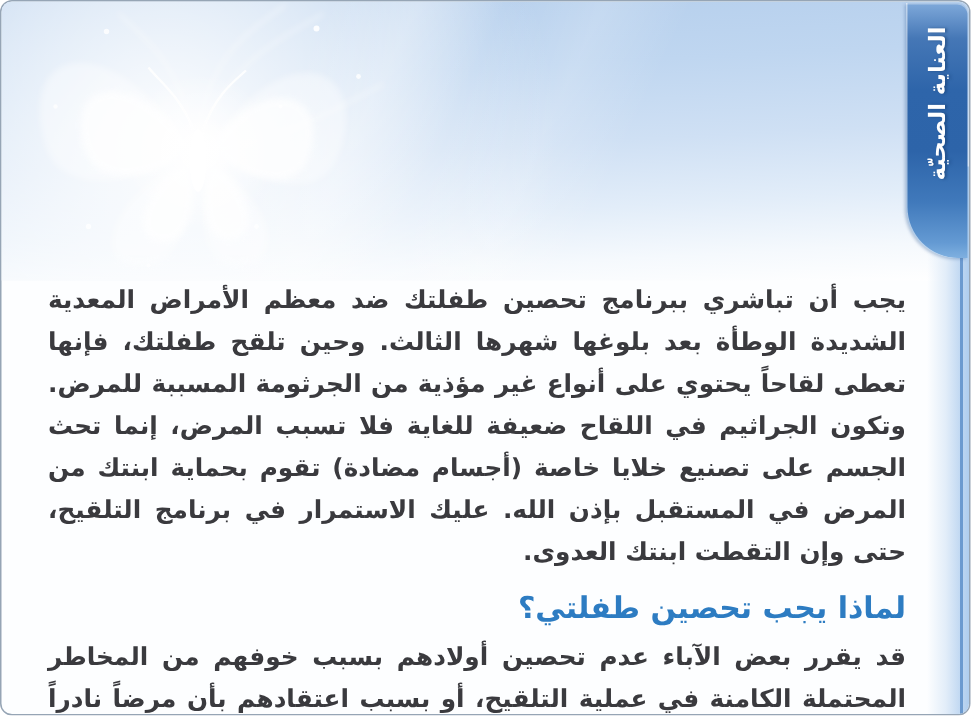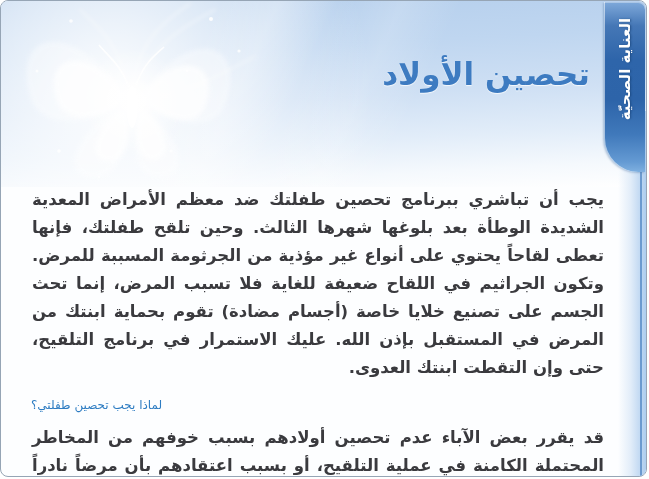--- a/index.html
+++ b/index.html
@@ -103,25 +103,25 @@
     text-align: justify;
     color: #3a3a3e;
     font-weight: bold;
     font-size: 16.5px;
     line-height: 28px;
   }
   .body-text p { margin: 0 0 12px 1px; }
   .subheading {
     direction: rtl;
     color: #2d7cc2;
-    font-size: 12px;
-    font-weight: normal;
+    font-size: 20px;
+    font-weight: bold;
     line-height: 22px;
     margin: 10px 0 8px 0;
-    text-align: left;
+    text-align: right;
   }
 </style>
 </head>
 <body>
 
 <div class="page">
 
   <div class="header">
     <div class="header-rays"></div>
 
@@ -173,21 +173,20 @@
         <circle cx="186" cy="70" r="1.4" opacity="0.7"></circle>
         <circle cx="70" cy="20" r="1.8" opacity="0.8"></circle>
         <circle cx="36" cy="70" r="1.5" opacity="0.7"></circle>
         <circle cx="58" cy="150" r="1.8" opacity="0.8"></circle>
         <circle cx="170" cy="150" r="1.6" opacity="0.7"></circle>
         <circle cx="98" cy="176" r="1.4" opacity="0.6"></circle>
         <circle cx="250,?" cy="30" r="0" opacity="0"></circle>
       </g>
     </svg>
 
-    <h1 class="page-title">تحصين الأولاد</h1>
   </div>
 
   <div class="right-strip"></div>
 
   <div class="side-tab">
     <span class="tab-label">العناية الصحيّة</span>
   </div>
 
   <div class="body-text">
     <p>يجب أن تباشري ببرنامج تحصين طفلتك ضد معظم الأمراض المعدية الشديدة الوطأة بعد بلوغها شهرها الثالث. وحين تلقح طفلتك، فإنها تعطى لقاحاً يحتوي على أنواع غير مؤذية من الجرثومة المسببة للمرض. وتكون الجراثيم في اللقاح ضعيفة للغاية فلا تسبب المرض، إنما تحث الجسم على تصنيع خلايا خاصة (أجسام مضادة) تقوم بحماية ابنتك من المرض في المستقبل بإذن الله. عليك الاستمرار في برنامج التلقيح، حتى وإن التقطت ابنتك العدوى.</p>

